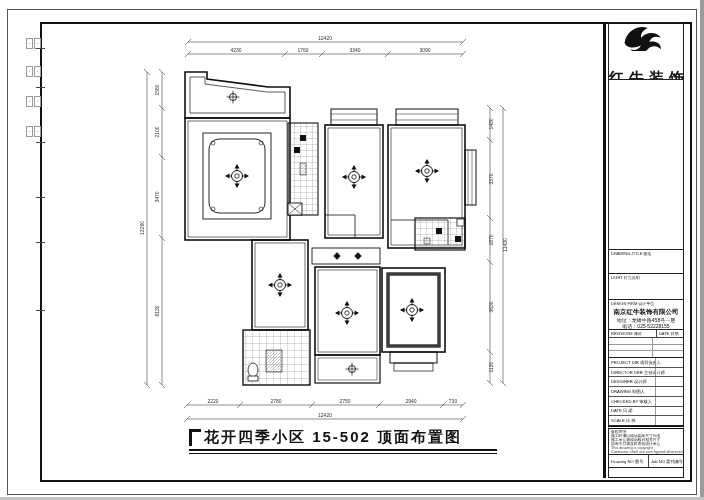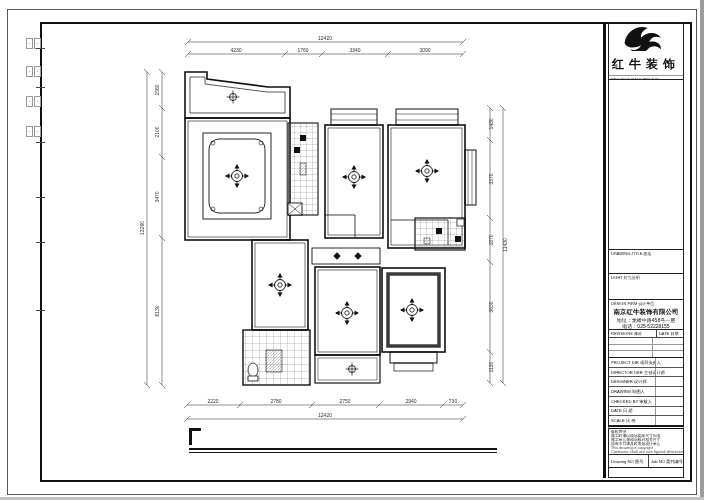--- a/index.html
+++ b/index.html
@@ -28,21 +28,21 @@
   .title-row{display:flex;align-items:flex-end;}
   .corner-mark{width:9px;height:14px;border-left:3px solid #111;border-top:3px solid #111;margin-right:3px;margin-bottom:1px;}
   .main-title{font-size:15px;font-weight:bold;letter-spacing:2px;white-space:nowrap;}
   .title-underline{margin-top:2px;border-top:2.5px solid #111;border-bottom:1px solid #111;height:2px;}
 
   
   .tb{position:absolute;left:608px;top:22px;width:76px;height:456px;display:flex;flex-direction:column;font-family:"Liberation Sans","DejaVu Sans",sans-serif;}
   .tb .box{border:1px solid #222;border-top:none;position:relative;box-sizing:border-box;overflow:hidden;}
   .tb .box:first-child{border-top:1px solid #222;}
   .tb-logo{height:58px;text-align:center;}
-  .brand{font-size:12px;font-weight:bold;letter-spacing:5px;margin-top:1px;white-space:nowrap;}
+  .brand{font-size:15px;font-weight:bold;letter-spacing:5px;margin-top:14px;white-space:nowrap;}
   .tiny-label{font-size:4px;color:#333;text-align:left;padding:1px 2px;border-top:1px solid #999;margin-top:2px;white-space:nowrap;}
   .tb-project{height:170px;}
   .tb-dt{height:24px;}
   .tb-light{height:26px;}
   .field-label{font-size:4px;color:#222;padding:1px 2px;white-space:nowrap;}
   .tb-firm{height:30px;}
   .firm-name{font-size:6.5px;font-weight:bold;text-align:center;margin-top:1px;white-space:nowrap;}
   .firm-line{font-size:5px;text-align:center;white-space:nowrap;}
   .tb-rev{height:28px;display:flex;flex-direction:column;}
   .rev-head{display:flex;border-bottom:0.5px solid #444;font-size:4px;}
@@ -302,20 +302,21 @@
     <text transform="rotate(-90 493 240)" x="493" y="240">1870</text>
     <text transform="rotate(-90 493 307)" x="493" y="307">3630</text>
     <text transform="rotate(-90 493 367)" x="493" y="367">1130</text>
     <text transform="rotate(-90 507 245)" x="507" y="245">11430</text>
   </g>
 </svg>
 
 <div class="title-wrap">
   <div class="title-row">
     <div class="corner-mark"></div>
+    <div class="main-title">花开四季小区 15-502 顶面布置图</div>
   </div>
   <div class="title-underline"></div>
 </div>
 
 <div class="tb">
   <div class="box tb-logo">
     <svg width="58" height="28" viewBox="0 0 60 34">
       <path d="M4,24 C6,10 20,2 32,6 C26,9 23,13 24,18 C30,10 44,10 48,18 C42,15 36,17 34,23 C41,21 49,25 48,32 C44,27 37,27 33,31 C28,38 16,38 11,32 C16,34 22,32 24,27 C17,31 6,31 4,24 Z" fill="#111"></path>
     </svg>
     <div class="brand">红牛装饰</div>

